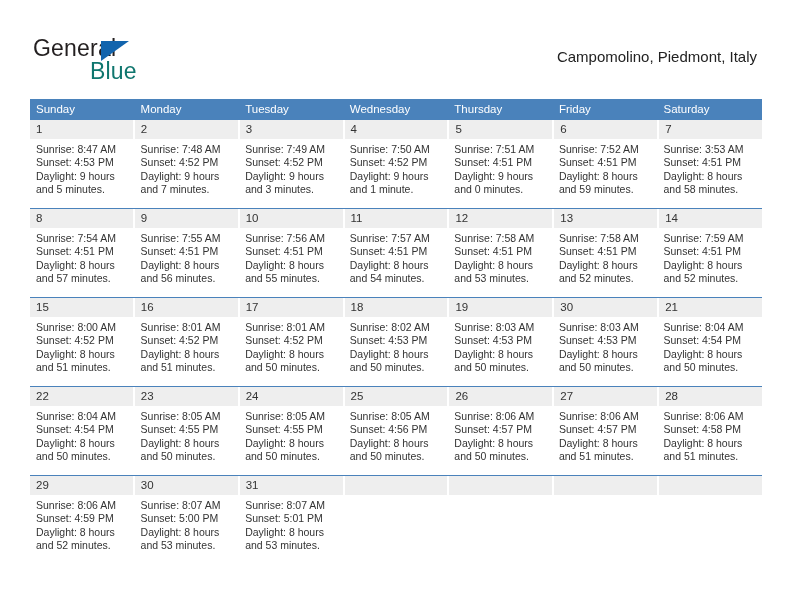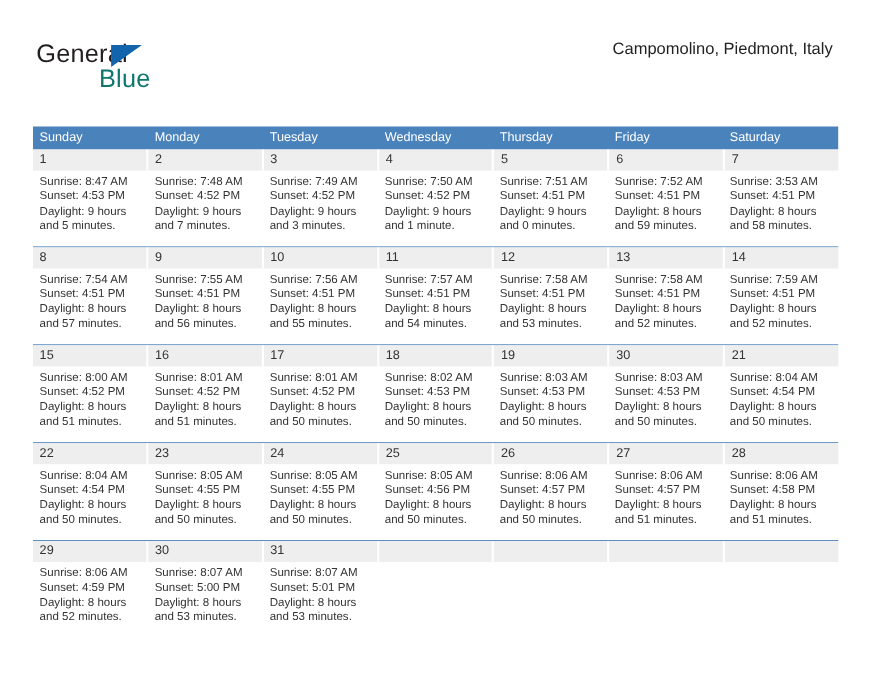--- a/index.html
+++ b/index.html
@@ -70,29 +70,29 @@
     font-size: 30px;
     font-weight: normal;
     color: #1a1a1a;
     line-height: 38px;
     white-space: nowrap;
   }
   .cal-sub {
     font-size: 15px;
     color: #222222;
     line-height: 22px;
-    margin-top: 4px;
+    margin-top: 16px;
     white-space: nowrap;
   }
 
   
   .cal {
     position: absolute;
     left: 30px;
-    top: 115px;
+    top: 99px;
     width: 732px;
   }
   .dow-row {
     display: flex;
     background: #4a82bb;
     height: 21px;
   }
   .dow {
     flex: 1 1 0;
     color: #ffffff;

